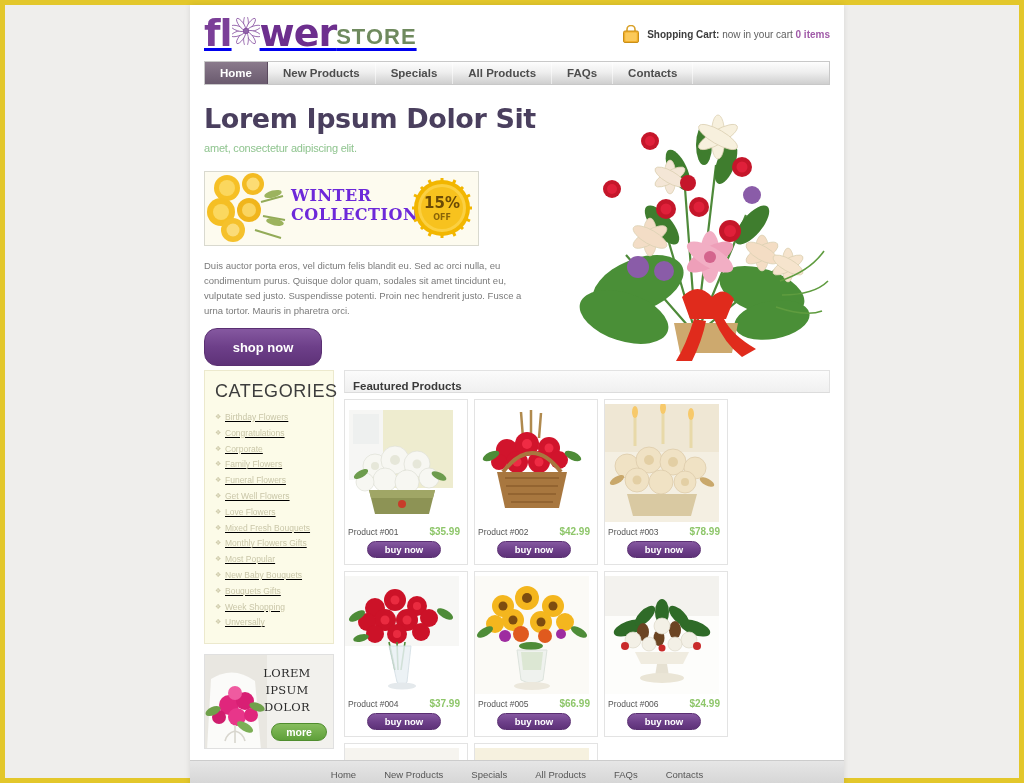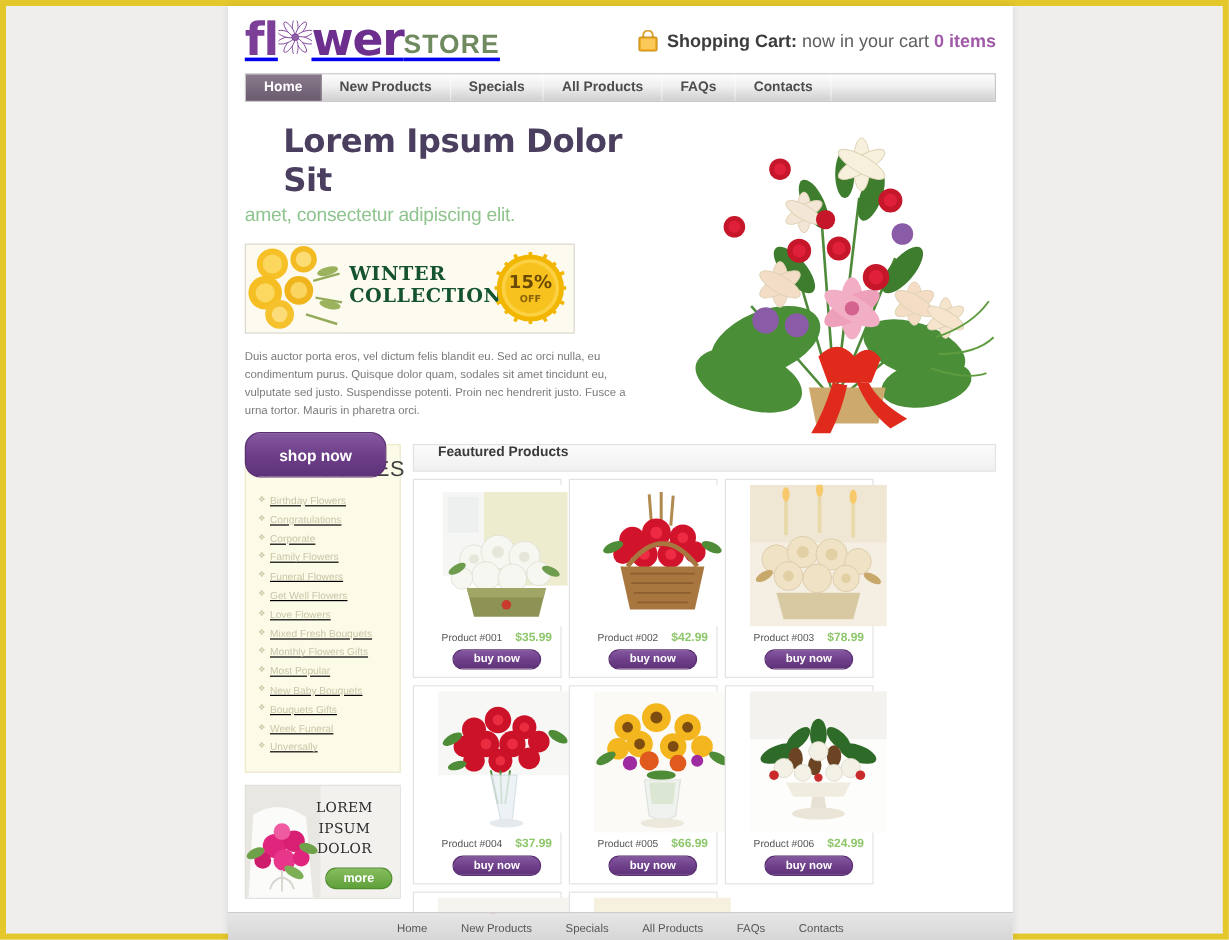--- a/index.html
+++ b/index.html
@@ -43,21 +43,21 @@
   .logo .store {
     color: #6f8a5e; font-size: 22px; letter-spacing: 1px;
     font-family: "Liberation Sans", sans-serif; font-weight: bold;
     vertical-align: 2px;
   }
   .logo-flower {
     position: absolute; left: 42px; top: 12px; width: 28px; height: 28px;
   }
   .cart {
     position: absolute; right: 14px; top: 20px;
-    font-size: 15px; color: #5e5e5e; white-space: nowrap;
+    font-size: 10px; color: #5e5e5e; white-space: nowrap;
     display: flex; align-items: center; gap: 6px; text-align: right;
   }
   .cart-icon { width: 20px; height: 19px; display: block; }
   .cart b { color: #3c3c3c; font-weight: bold; }
   .cart .qty { color: #a05aa8; font-weight: bold; }
   
   .nav {
     margin: 0 14px; height: 24px;
     background: linear-gradient(to bottom,#fdfdfd 0%, #efefef 45%, #cfcfcf 100%);
     border: 1px solid #c8c8c8;
@@ -74,38 +74,38 @@
     color: #ffffff; border-right: 1px solid #5a4a5e;
   }
   
   .hero {
     position: relative; margin: 0 14px; height: 285px; padding-top: 18px;
   }
   .hero-left { width: 335px; }
   .hero h1 {
     font-family: "DejaVu Sans", sans-serif;
     font-size: 27px; color: #4a3f5e; font-weight: bold;
-    letter-spacing: -0.4px; line-height: 32px; margin-left: 32px;
+    letter-spacing: -0.4px; line-height: 32px;
   }
   .hero h2 {
-    font-size: 16px; color: #8fc48f; font-weight: normal;
+    font-size: 11px; color: #8fc48f; font-weight: normal;
     letter-spacing: -0.2px; margin-top: 2px; line-height: 22px;
   }
   .promo-banner {
     margin-top: 12px; width: 275px; height: 75px;
     border: 1px solid #d9d9cf; background: #fdfbef;
     position: relative; overflow: hidden;
   }
   .promo-banner .pb-flowers {
     position: absolute; left: 0; top: 0; width: 82px; height: 73px;
   }
   .promo-banner .pb-text {
     position: absolute; left: 86px; top: 14px;
     font-family: "DejaVu Serif", serif; font-weight: bold;
-    font-size: 16px; line-height: 19px; color: #14532d;
+    font-size: 16px; line-height: 19px; color: #6d28d9;
     letter-spacing: 0.5px;
   }
   .promo-banner .pb-badge {
     position: absolute; right: 6px; top: 6px; width: 60px; height: 60px;
   }
   .hero p.body {
     margin-top: 12px; width: 330px;
     font-size: 9.5px; line-height: 15px; color: #7a7a7a;
   }
   .shop-now {
@@ -155,27 +155,27 @@
     background: linear-gradient(to bottom,#87bd5e 0%,#5fa03a 100%);
     border: 1px solid #4f8d2e;
     color: #ffffff; font-size: 10.5px; font-weight: bold;
     display: flex; align-items: center; justify-content: center;
     text-decoration: none;
   }
   .main { flex: 1; min-width: 0; }
   .featured-bar {
     height: 23px; background: linear-gradient(to bottom,#fbfbfb,#f0f0f0);
     border: 1px solid #e2e2e2; border-bottom: 1px solid #dcdcdc;
-    display: flex; align-items: flex-start; padding-left: 20px;
+    display: flex; align-items: flex-end; padding-left: 8px;
     font-size: 11.5px; color: #3a3a3a; font-weight: bold;
   }
   .grid { display: flex; flex-wrap: wrap; gap: 6px; margin-top: 6px; }
   .card {
     width: 124px; border: 1px solid #e3e3e3; background: #ffffff;
-    padding: 4px 4px 6px 20px; text-align: center;
+    padding: 4px 4px 6px 0; text-align: center;
   }
   .card .thumb { width: 114px; height: 118px; display: block; }
   .card .meta {
     display: flex; justify-content: space-between; align-items: baseline;
     padding: 4px 3px 0 3px;
   }
   .card .pname { font-size: 8.5px; color: #555555; }
   .card .price { font-size: 10px; color: #8ec66a; font-weight: bold; }
   .buy-now {
     display: inline-flex; align-items: center; justify-content: center;
@@ -415,21 +415,21 @@
             <li>
                 <a href="#">Most Popular</a>
               </li>
             <li>
                 <a href="#">New Baby Bouquets</a>
               </li>
             <li>
                 <a href="#">Bouquets Gifts</a>
               </li>
             <li>
-                <a href="#">Week Funeral</a>
+                <a href="#">Week Shopping</a>
               </li>
             <li>
                 <a href="#">Unversally</a>
               </li>
           </ul>
         </div>
 
         <div class="side-promo">
           <svg class="sp-img" viewBox="0 0 130 95">
             <rect width="130" height="95" fill="#f2f1ed"></rect>

